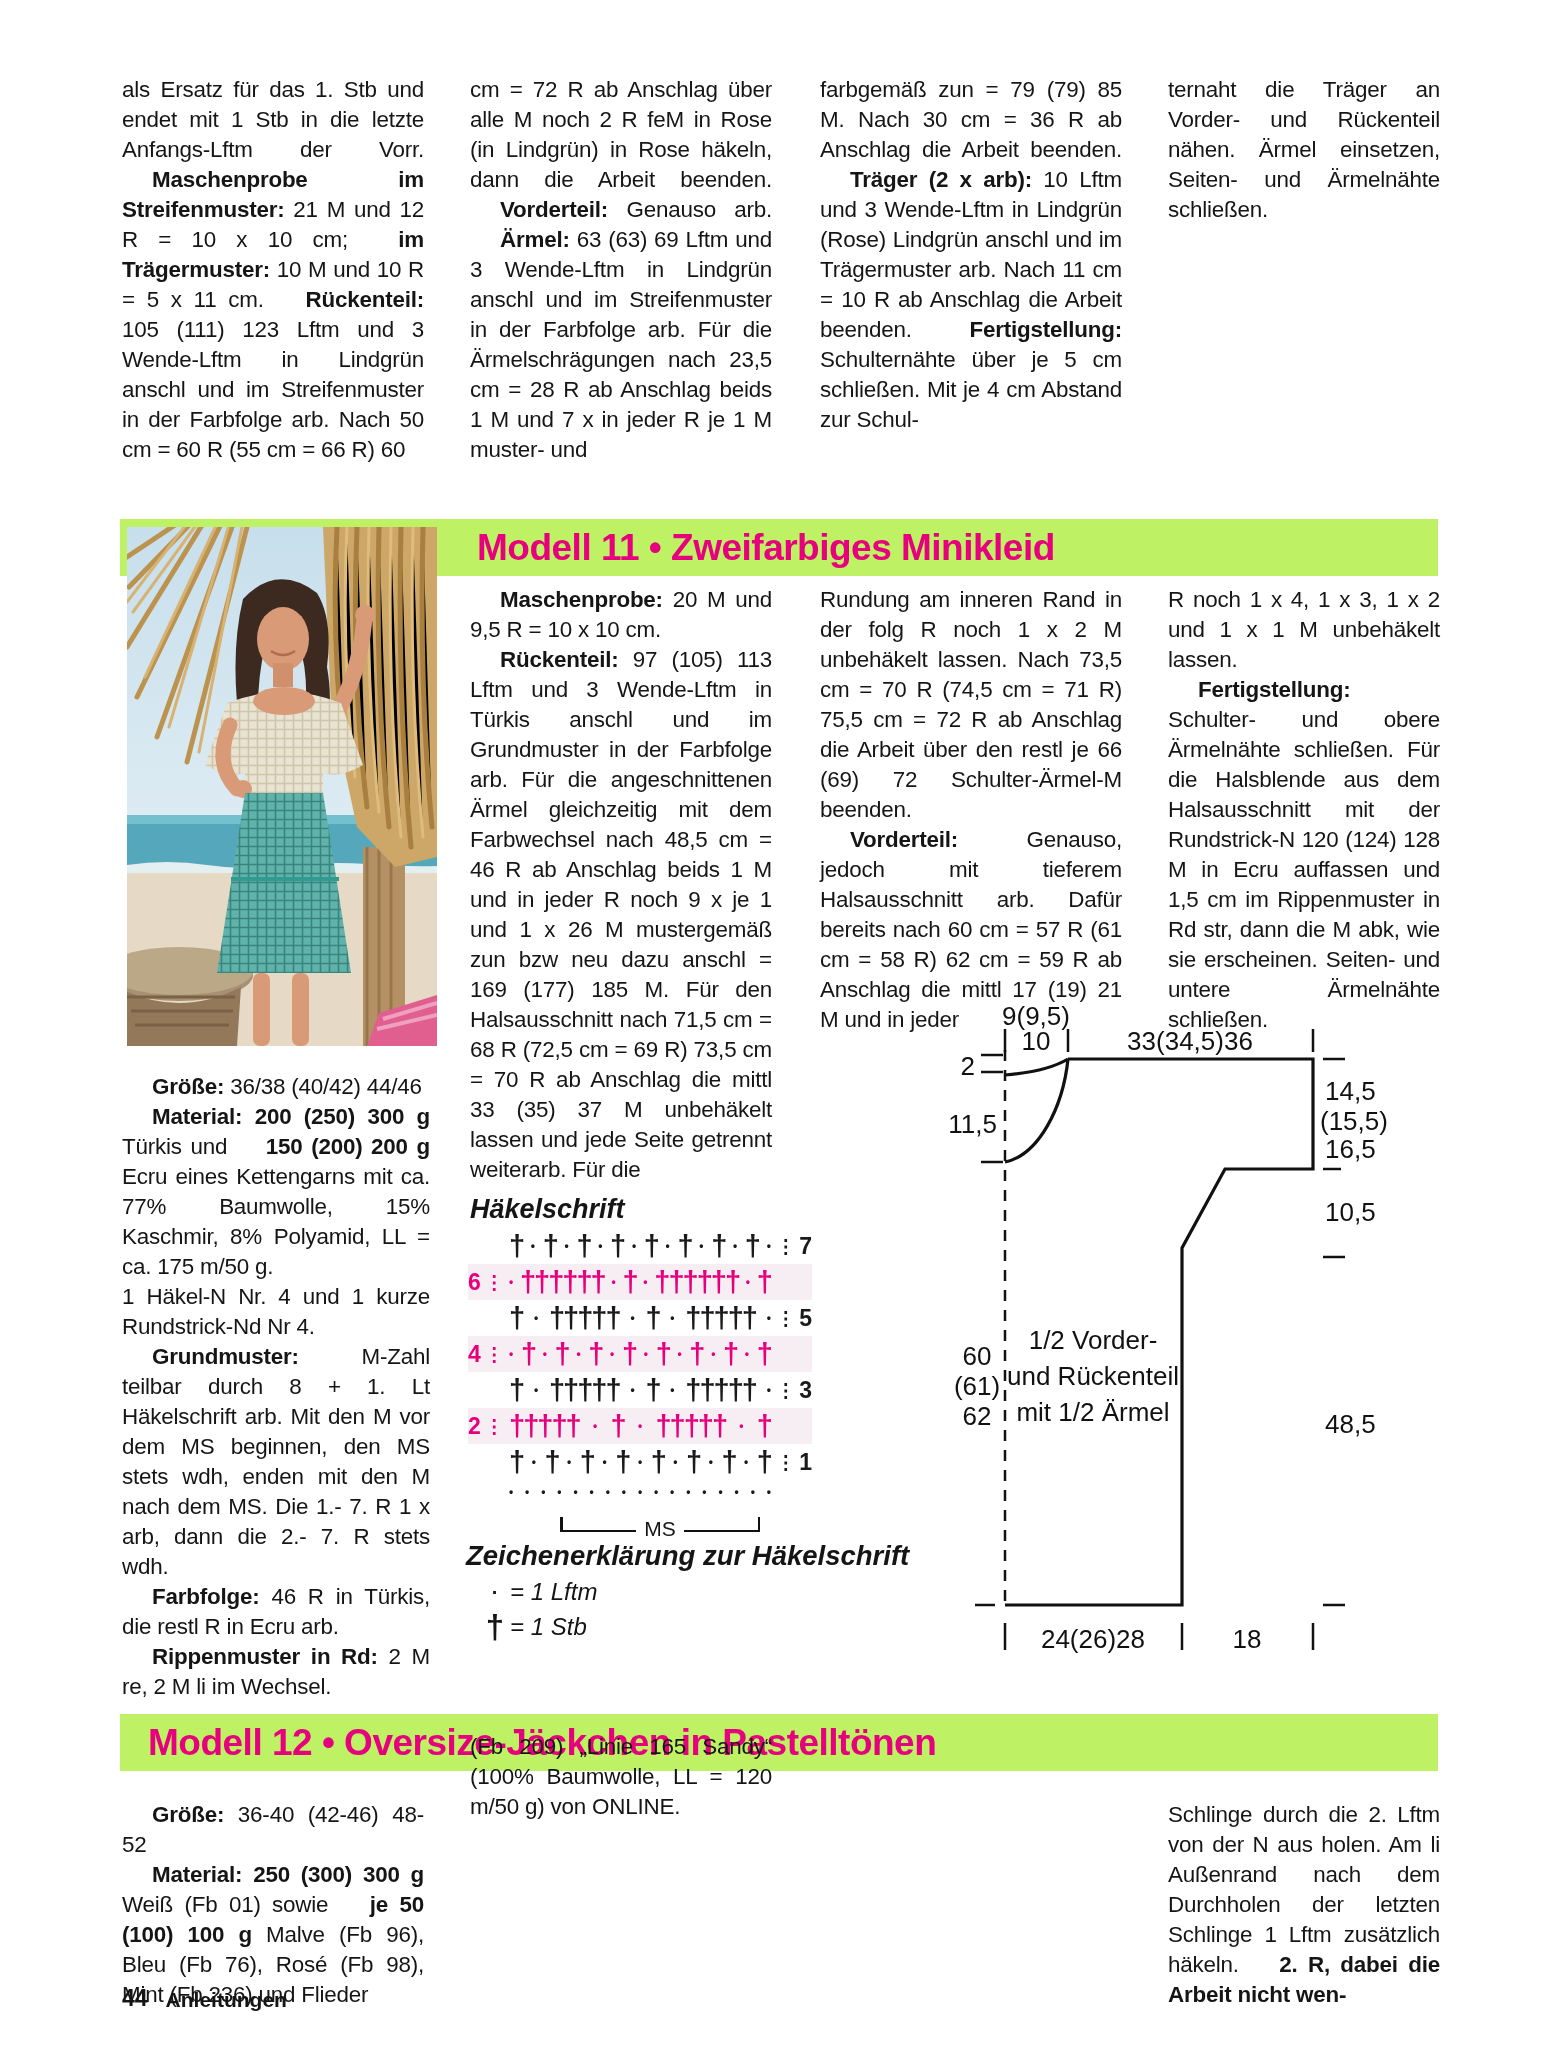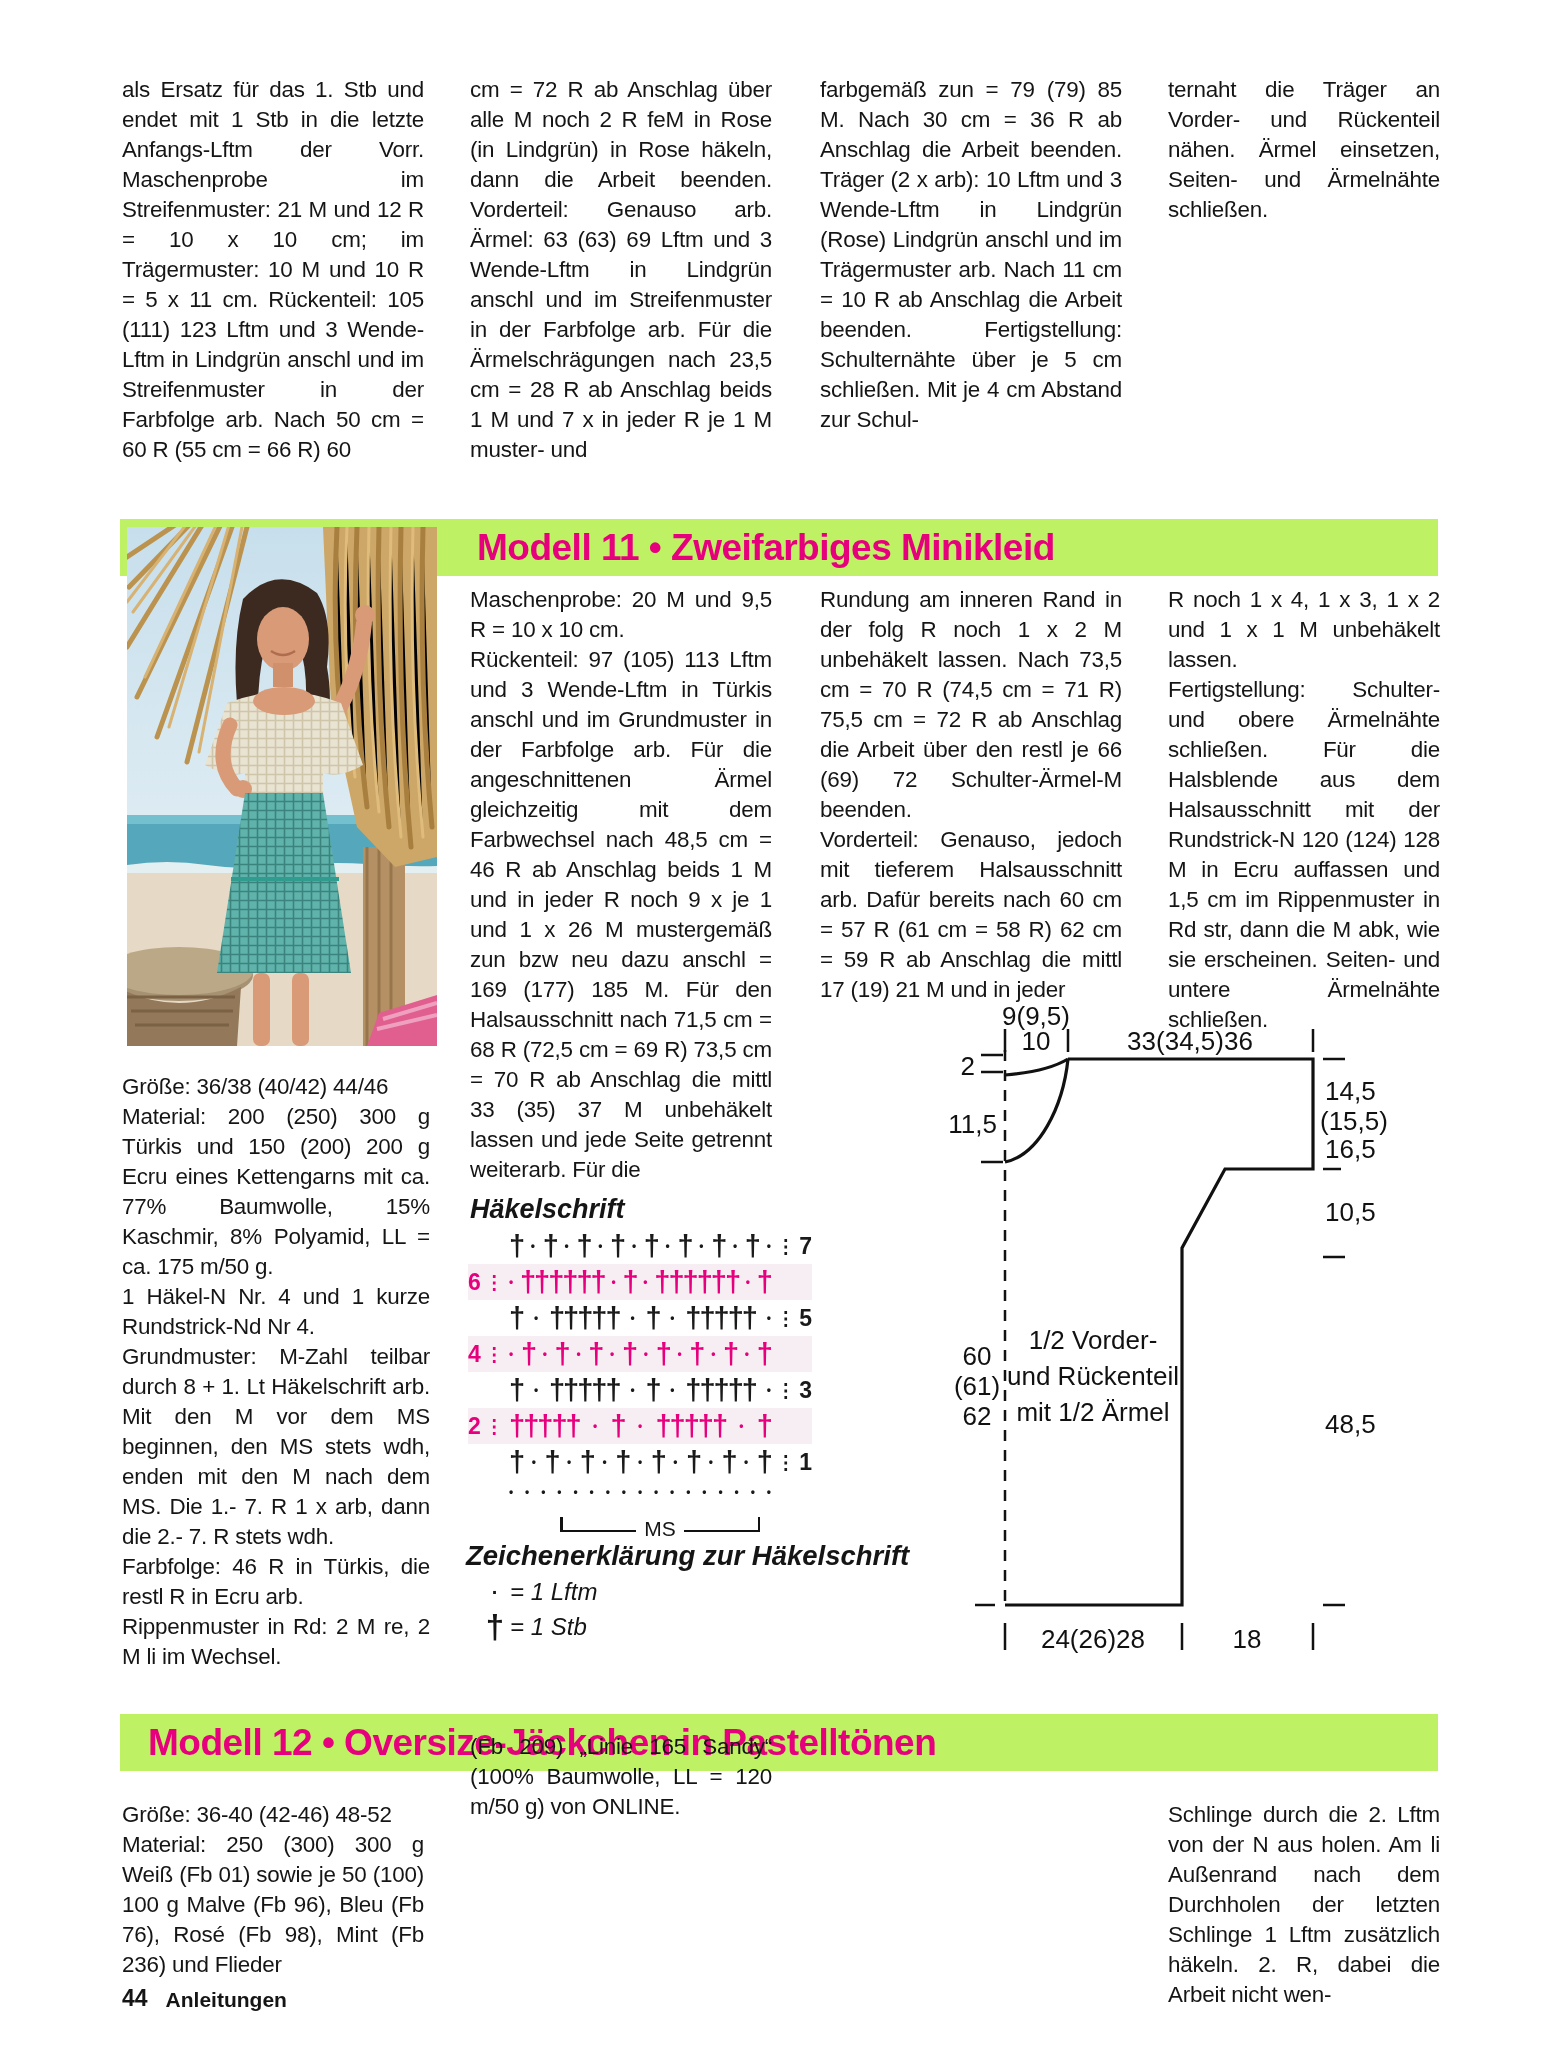--- a/index.html
+++ b/index.html
@@ -1,19 +1,19 @@
 <!DOCTYPE html>
 <html><head>
 <meta charset="utf-8">
 <style>
   html,body{margin:0;padding:0;background:#ffffff;}
   .page{position:relative;width:1551px;height:2068px;background:#fff;
         font-family:"Liberation Sans",sans-serif;color:#151515;overflow:hidden;}
   .col{position:absolute;text-align:justify;font-size:22.4px;line-height:30px;letter-spacing:-0.2px;}
-  .seg-b{font-weight:400;}
+  .seg-b{font-weight:700;margin-left:30px;}
   .band{position:absolute;left:120px;width:1318px;height:57px;background:#bef264;}
   .band-title{position:absolute;top:0;height:57px;line-height:57px;font-size:37px;font-weight:700;
               color:#e6007d;letter-spacing:-0.5px;white-space:nowrap;}
   .photo{position:absolute;left:127px;top:527px;width:310px;height:519px;z-index:2;}
   .hs-title{position:absolute;left:470px;top:1194px;font-size:27px;font-weight:700;font-style:italic;}
   .hs-chart{position:absolute;left:468px;top:1228px;width:344px;}
   .hs-row{display:flex;align-items:center;height:36px;color:#1a1a1a;}
   .hs-mag{color:#e6007d;background:#f6eef2;}
   .hs-chainrow{height:24px;}
   .hs-slot{width:36px;display:flex;align-items:center;gap:4px;font-weight:700;font-size:23px;}

